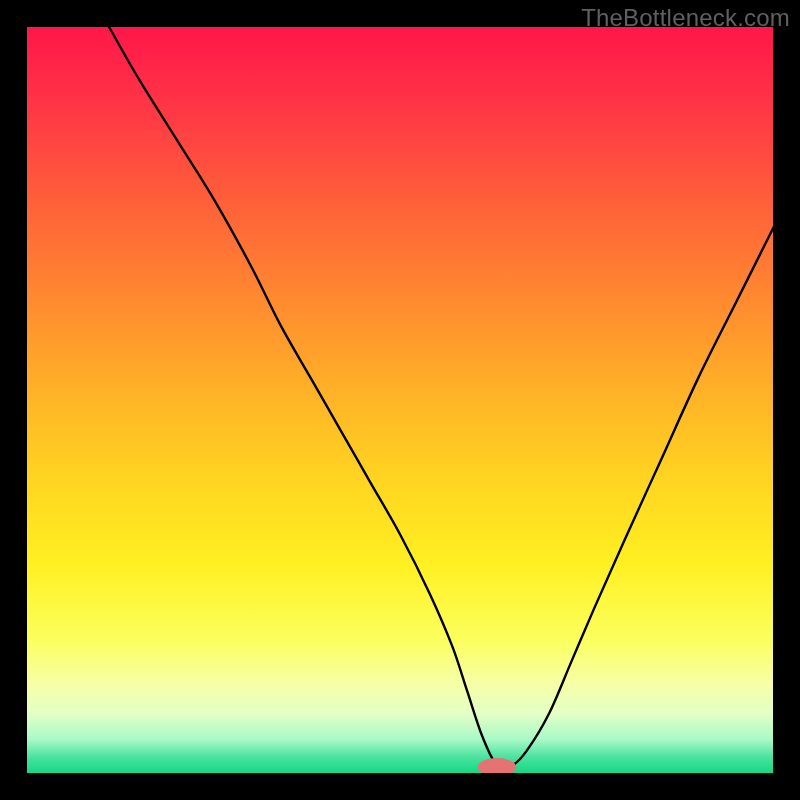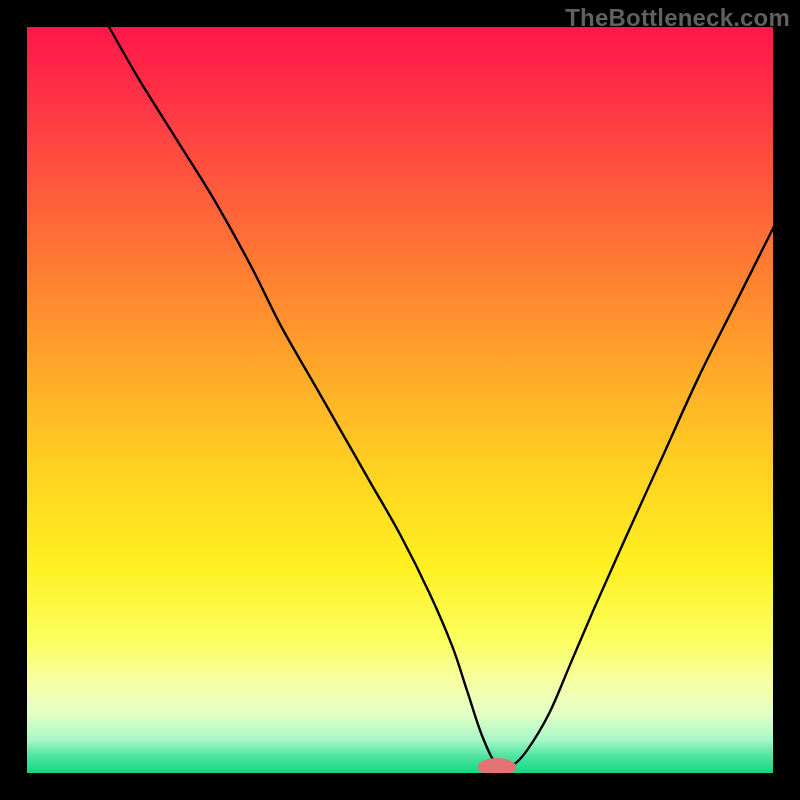--- a/index.html
+++ b/index.html
@@ -16,21 +16,21 @@
     width: 800px;
     height: 800px;
     background: #000;
   }
   .watermark {
     position: absolute;
     top: 4px;
     right: 10px;
     color: #606060;
     font-size: 24px;
-    font-weight: 700;
+    font-weight: 400;
     letter-spacing: 0.2px;
     z-index: 5;
   }
   .plot-area {
     position: absolute;
     left: 27px;
     top: 27px;
     width: 746px;
     height: 746px;
   }

